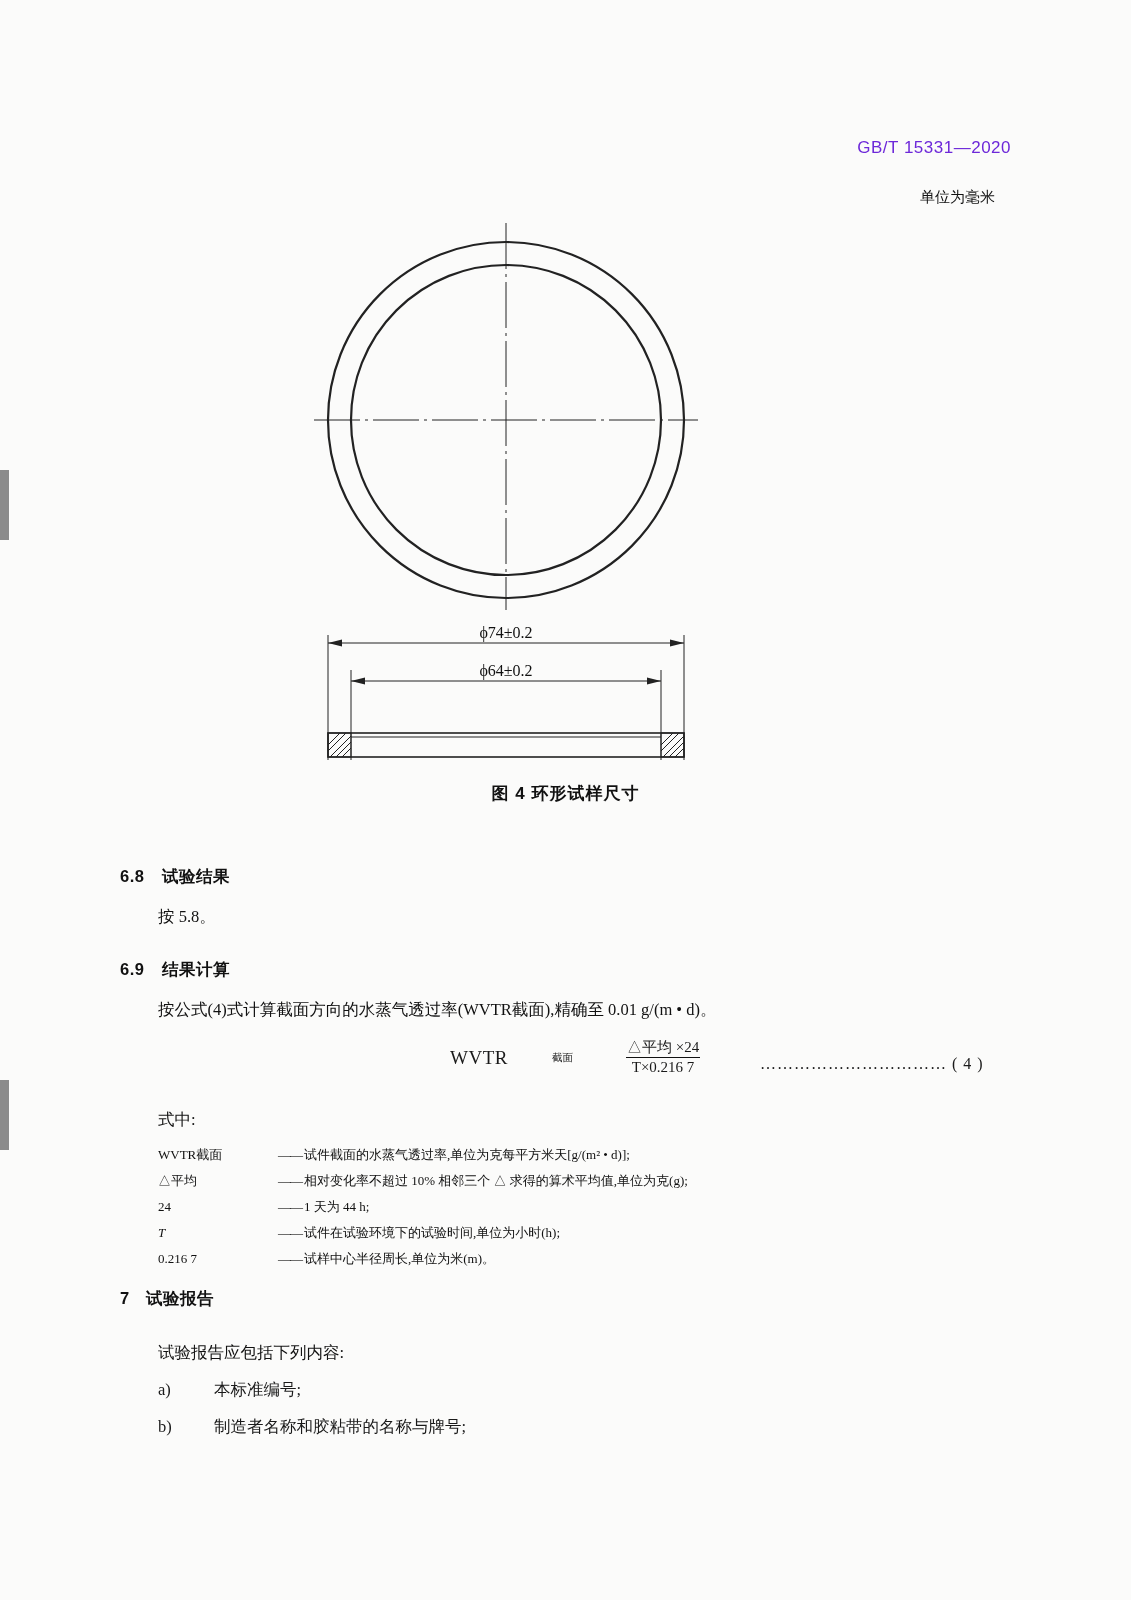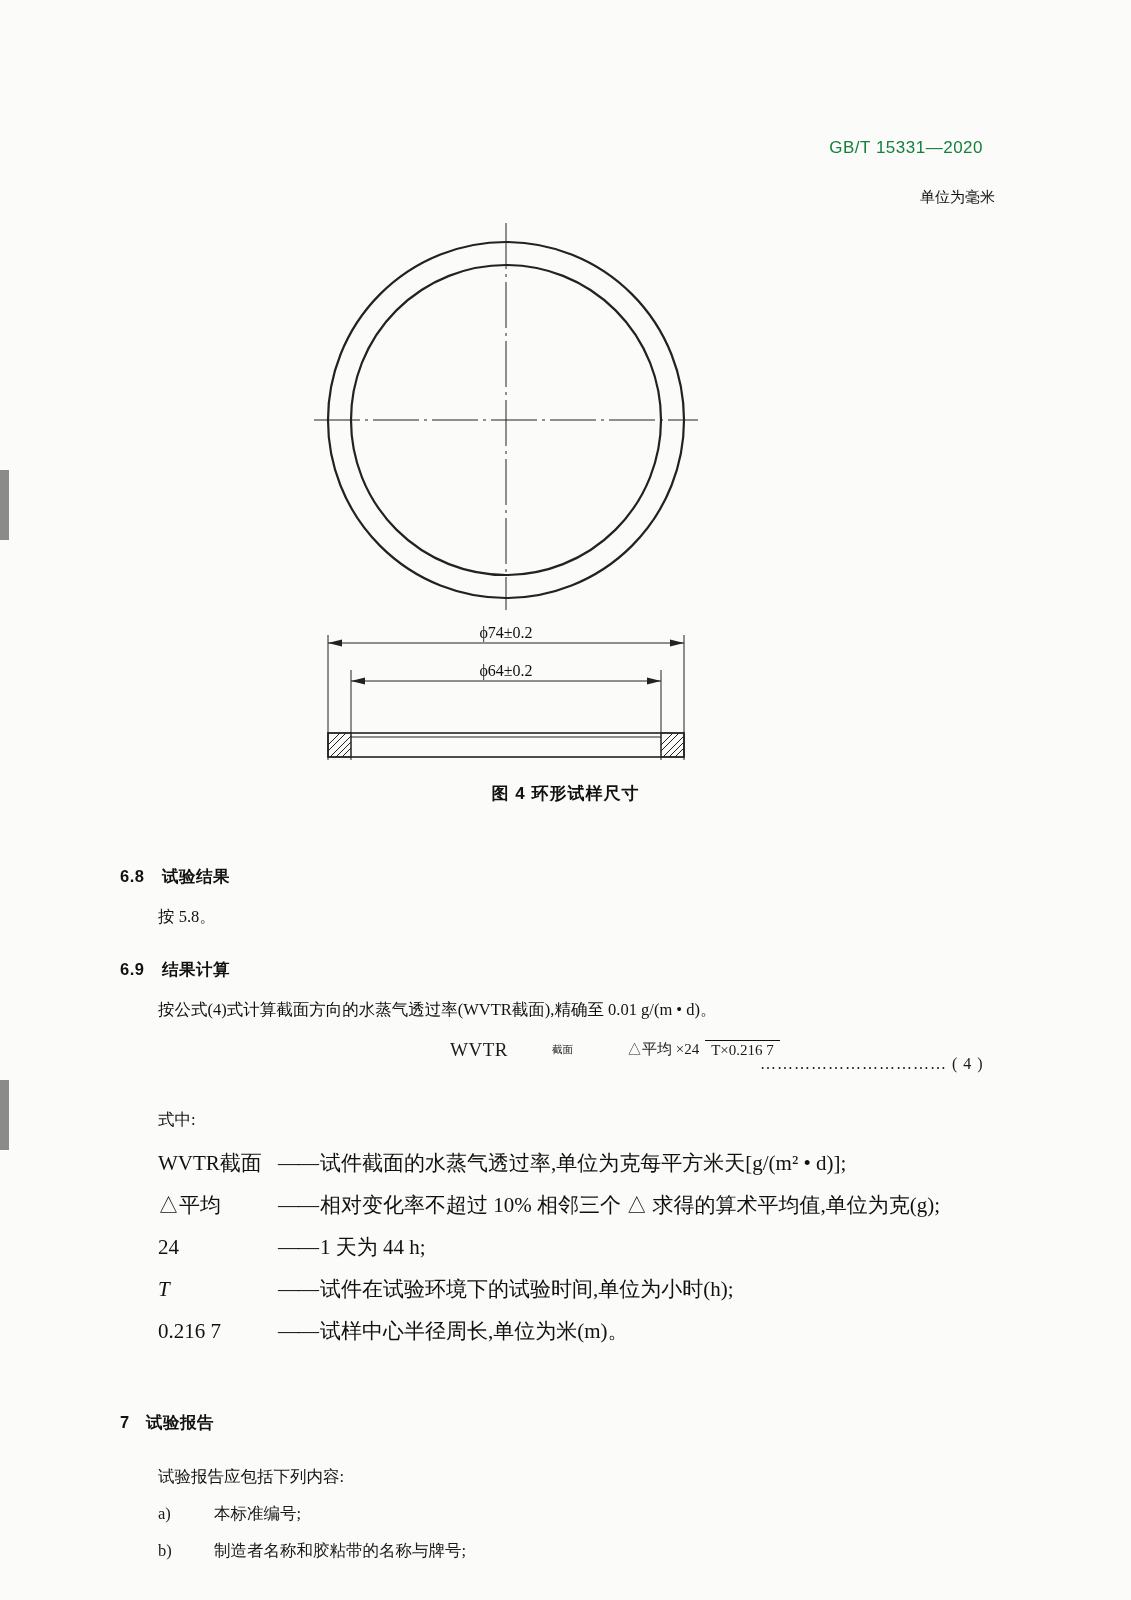--- a/index.html
+++ b/index.html
@@ -18,25 +18,25 @@
   .page {
     position: absolute;
     inset: 0;
     background: #fbfbfa;
   }
 
   
   .std-number {
     position: absolute;
     top: 138px;
-    right: 148px;
+    right: 120px;
     font-family: "Liberation Sans", sans-serif;
     font-size: 17px;
     letter-spacing: 0.5px;
-    color: #15803d;
+    color: #6d28d9;
     white-space: nowrap;
   }
   .unit-note {
     position: absolute;
     top: 188px;
     right: 136px;
     font-family: "Liberation Sans", sans-serif;
     font-size: 15px;
     color: #111;
     white-space: nowrap;
@@ -103,42 +103,42 @@
     top: 0;
     display: flex;
     align-items: center;
     font-size: 17px;
     gap: 44px;
   }
   .fml-lead { font-family: "Liberation Serif", serif; font-size: 19px; letter-spacing: 0.5px;}
   .sub { font-size: 10.5px; vertical-align: sub; }
   .frac {
     display: inline-flex;
-    flex-direction: row;
+    flex-direction: column;
     align-items: center;
     margin-left: 4px;
     line-height: 1.15;
   }
   .frac .num-part { padding: 0 6px 1px 6px; font-size: 15px; }
   .frac .den-part { padding: 1px 6px 0 6px; font-size: 15px; border-top: 1px solid #111; }
   .dots-eq {
     position: absolute;
     left: 640px;
     top: 16px;
     font-size: 16px;
     letter-spacing: 1px;
     white-space: nowrap;
   }
 
   
   .deflist { margin: 6px 0 0 38px; }
   .defrow {
     display: flex;
     align-items: baseline;
-    font-size: 21px;
+    font-size: 13px;
     line-height: 2.0;
     color: #111;
   }
   .defterm {
     width: 120px;
     flex: 0 0 120px;
     white-space: nowrap;
   }
   .defdash { flex: 0 0 auto; letter-spacing: -1px; margin-right: 2px; }
   .defdesc { flex: 1 1 auto; }
@@ -275,21 +275,21 @@
         <span class="defdash">——</span>
         <span class="defdesc">试件在试验环境下的试验时间,单位为小时(h);</span>
       </div>
       <div class="defrow">
         <span class="defterm">0.216 7</span>
         <span class="defdash">——</span>
         <span class="defdesc">试样中心半径周长,单位为米(m)。</span>
       </div>
     </div>
 
-    <div class="clause-head major" style="margin-top:60px;">
+    <div class="clause-head major" style="margin-top:16px;">
       <span class="num">7</span><span>试验报告</span>
     </div>
 
     <div class="para" style="margin-top:28px;">试验报告应包括下列内容:</div>
 
     <div class="item-row">
       <span class="item-label">a)</span>
       <span>本标准编号;</span>
     </div>
     <div class="item-row">

